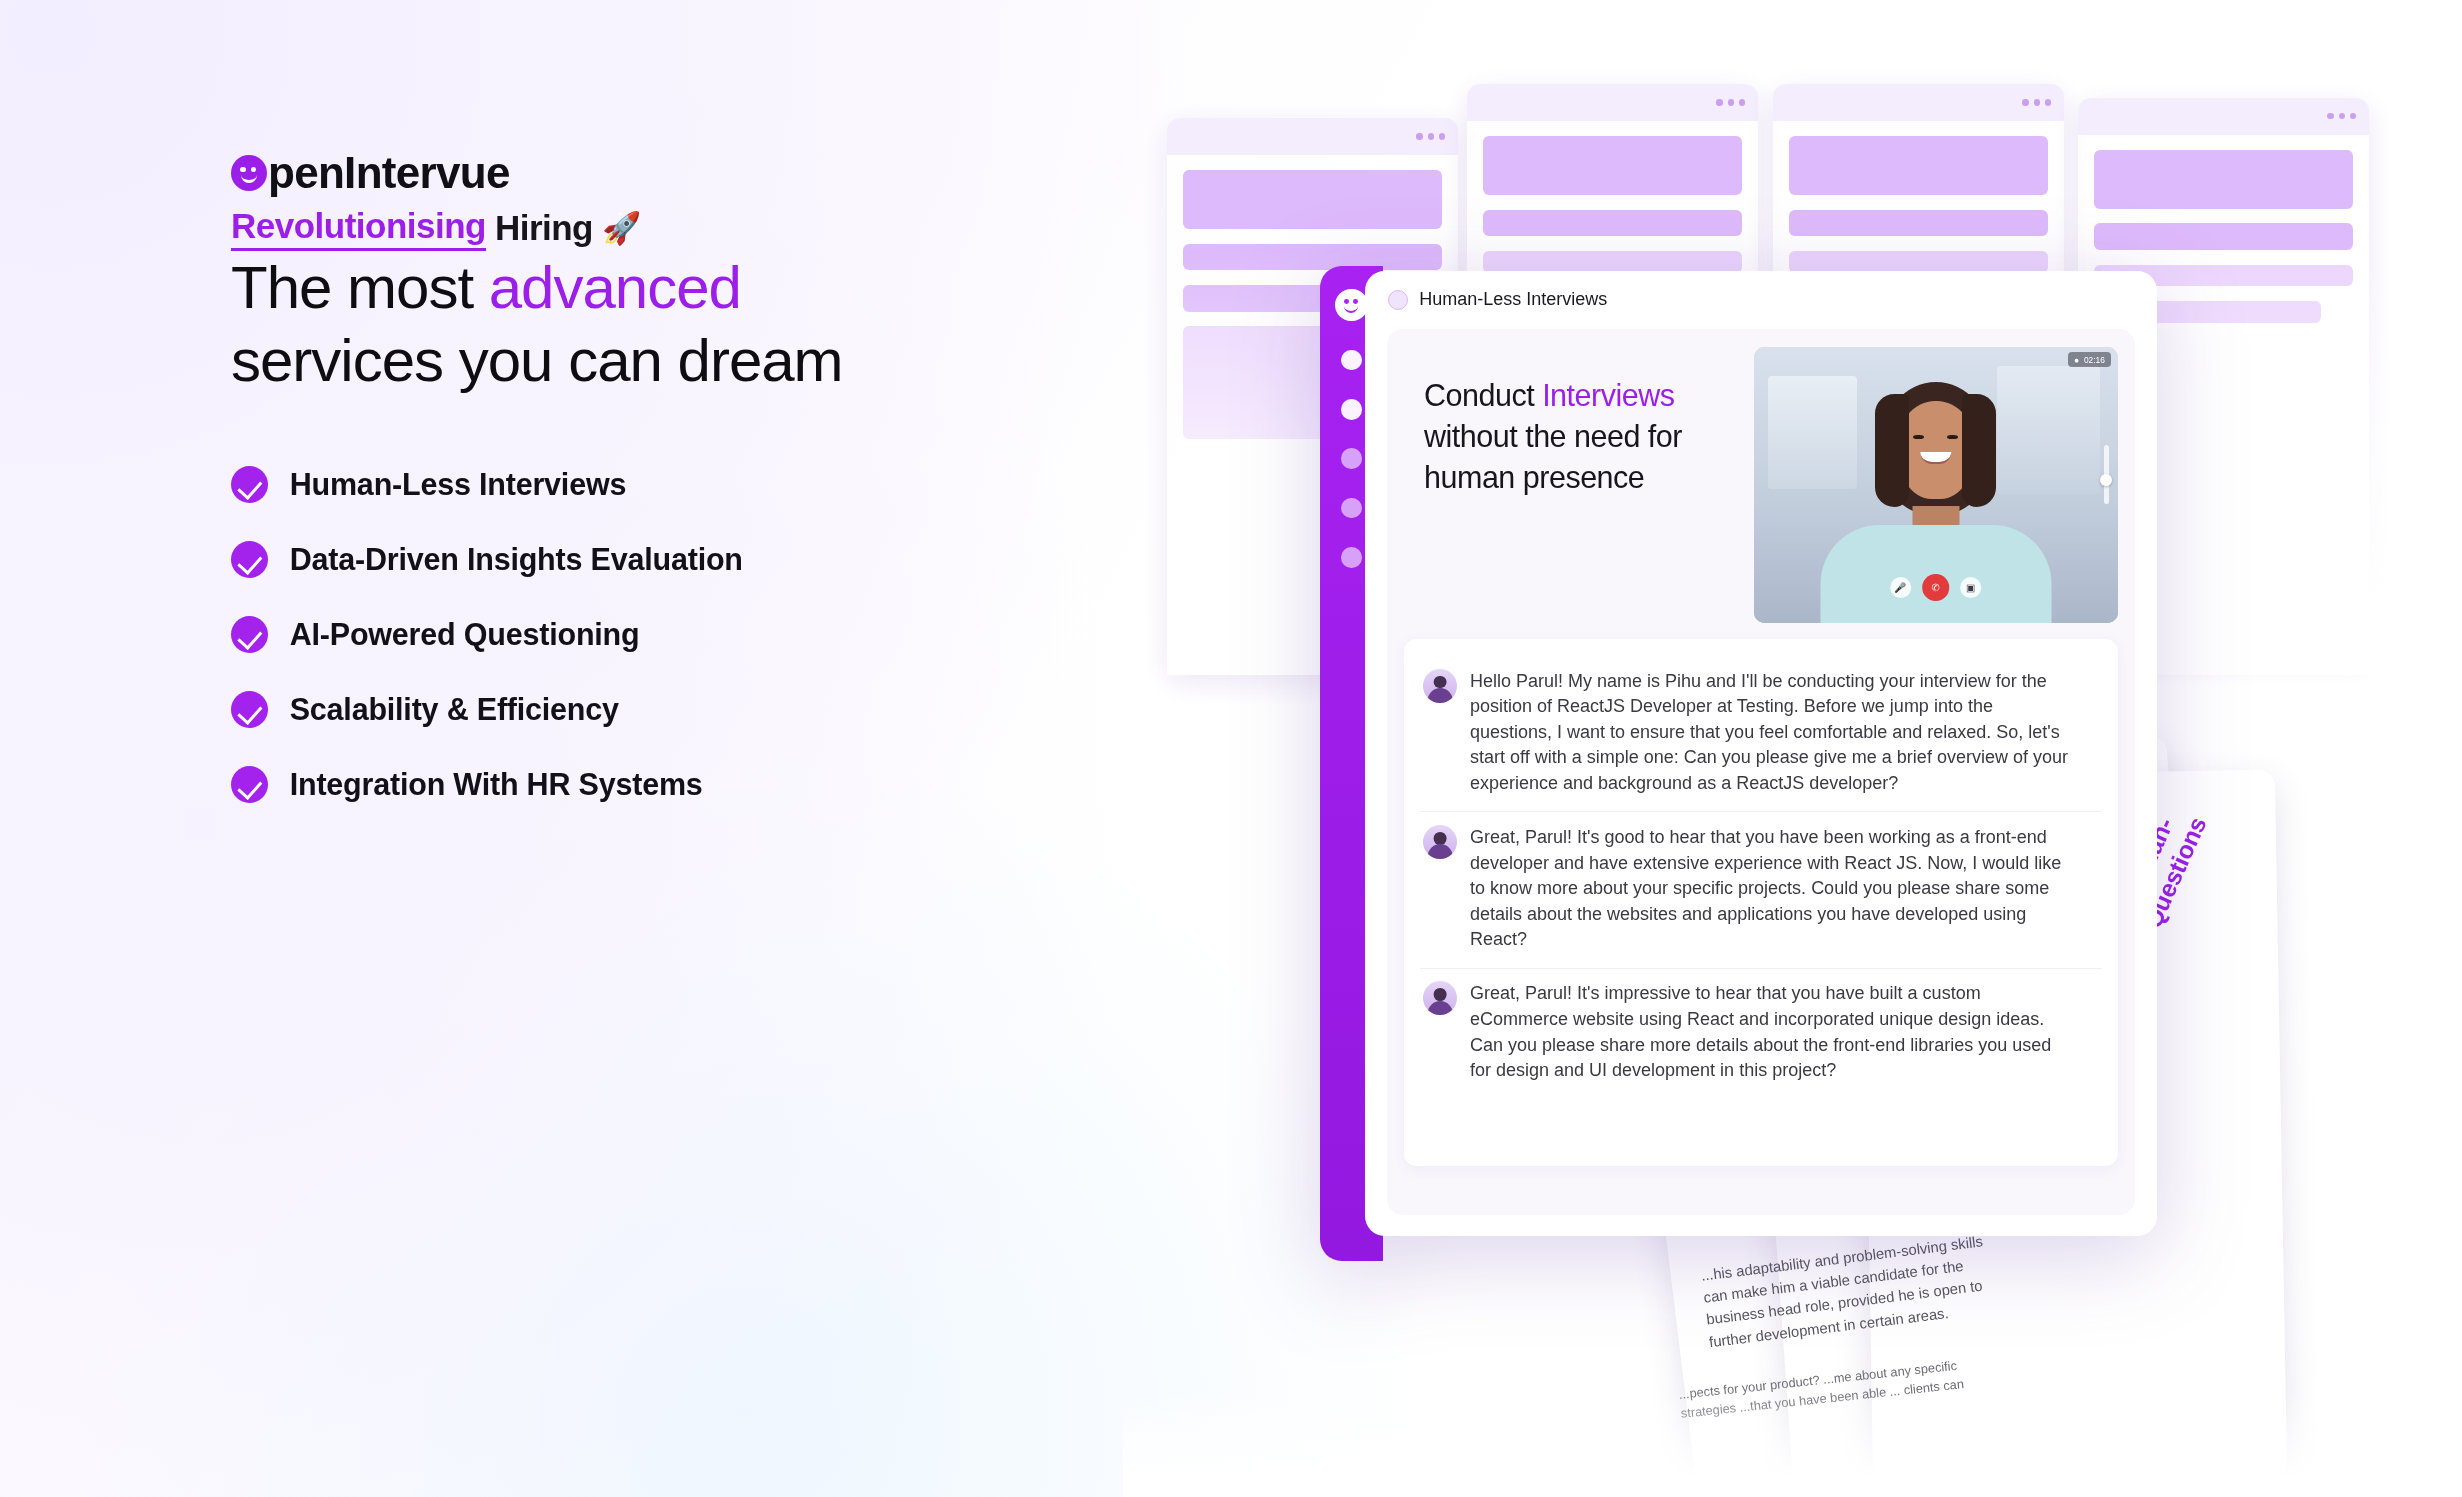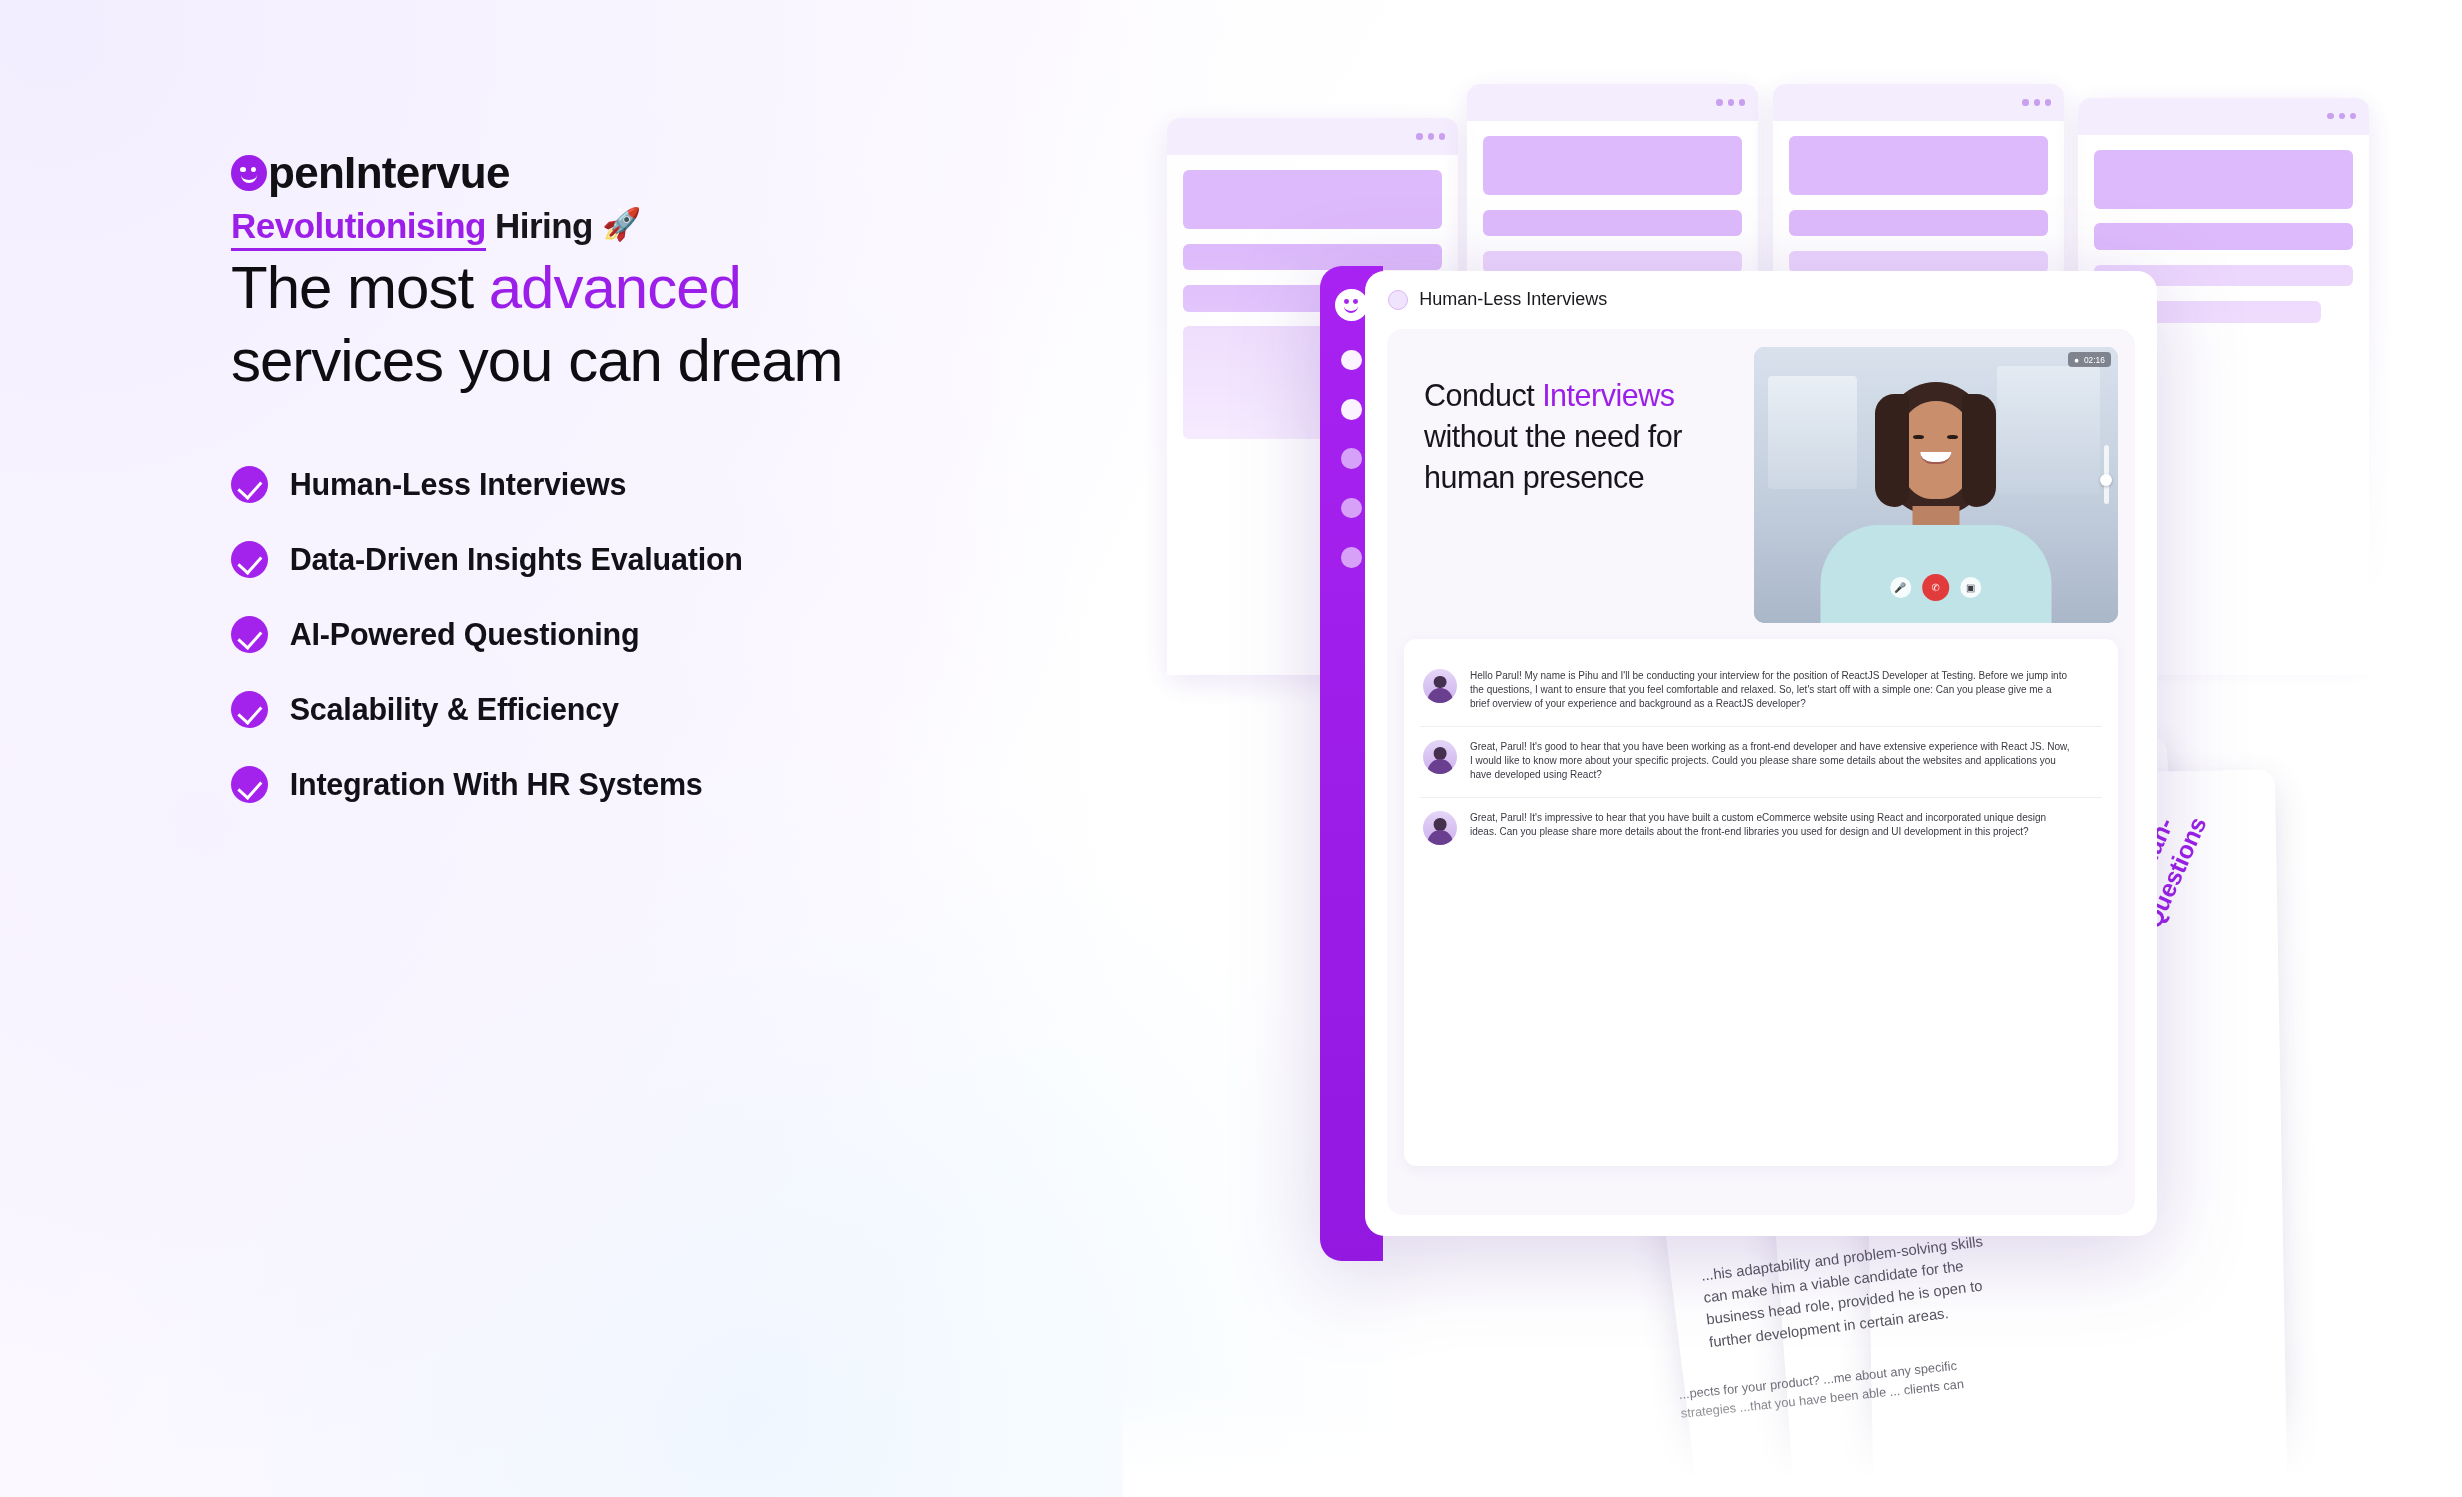--- a/index.html
+++ b/index.html
@@ -69,21 +69,21 @@
     margin-left: -7.9px;
   }
 
   .tagline {
     margin-top: 7.9px;
     font-size: 35px;
     font-weight: 700;
     color: #17161a;
     letter-spacing: -0.5px;
     display: flex;
-    align-items: flex-start;
+    align-items: center;
     gap: 8.9px;
   }
   .tagline .word-underline {
     color: #9b1fe8;
     border-bottom: 3.9px solid #9b1fe8;
     padding-bottom: 2px;
   }
   .rocket { font-size: 31.5px; }
 
   .headline {
@@ -459,21 +459,21 @@
   }
   .avatar .head {
     position: absolute; left: 50%; top: 6.9px; transform: translateX(-50%);
     width: 12.8px; height: 12.8px; border-radius: 50%; background: #45304f;
   }
   .avatar .torso {
     position: absolute; left: 50%; bottom: 0; transform: translateX(-50%);
     width: 24.6px; height: 14.8px; border-radius: 12.8px 12.8px 0 0; background: #6b3f8f;
   }
   .msg-text {
-    font-size: 10px;
+    font-size: 18px;
     line-height: 1.42;
     color: #3a3942;
     max-width: 601px;
   }
 
   
   .right-fade {
     position: absolute; left: 0; bottom: 0; width: 100%; height: 108px;
     background: linear-gradient(to bottom, rgba(255,255,255,0), #ffffff 82%);
     pointer-events: none;

